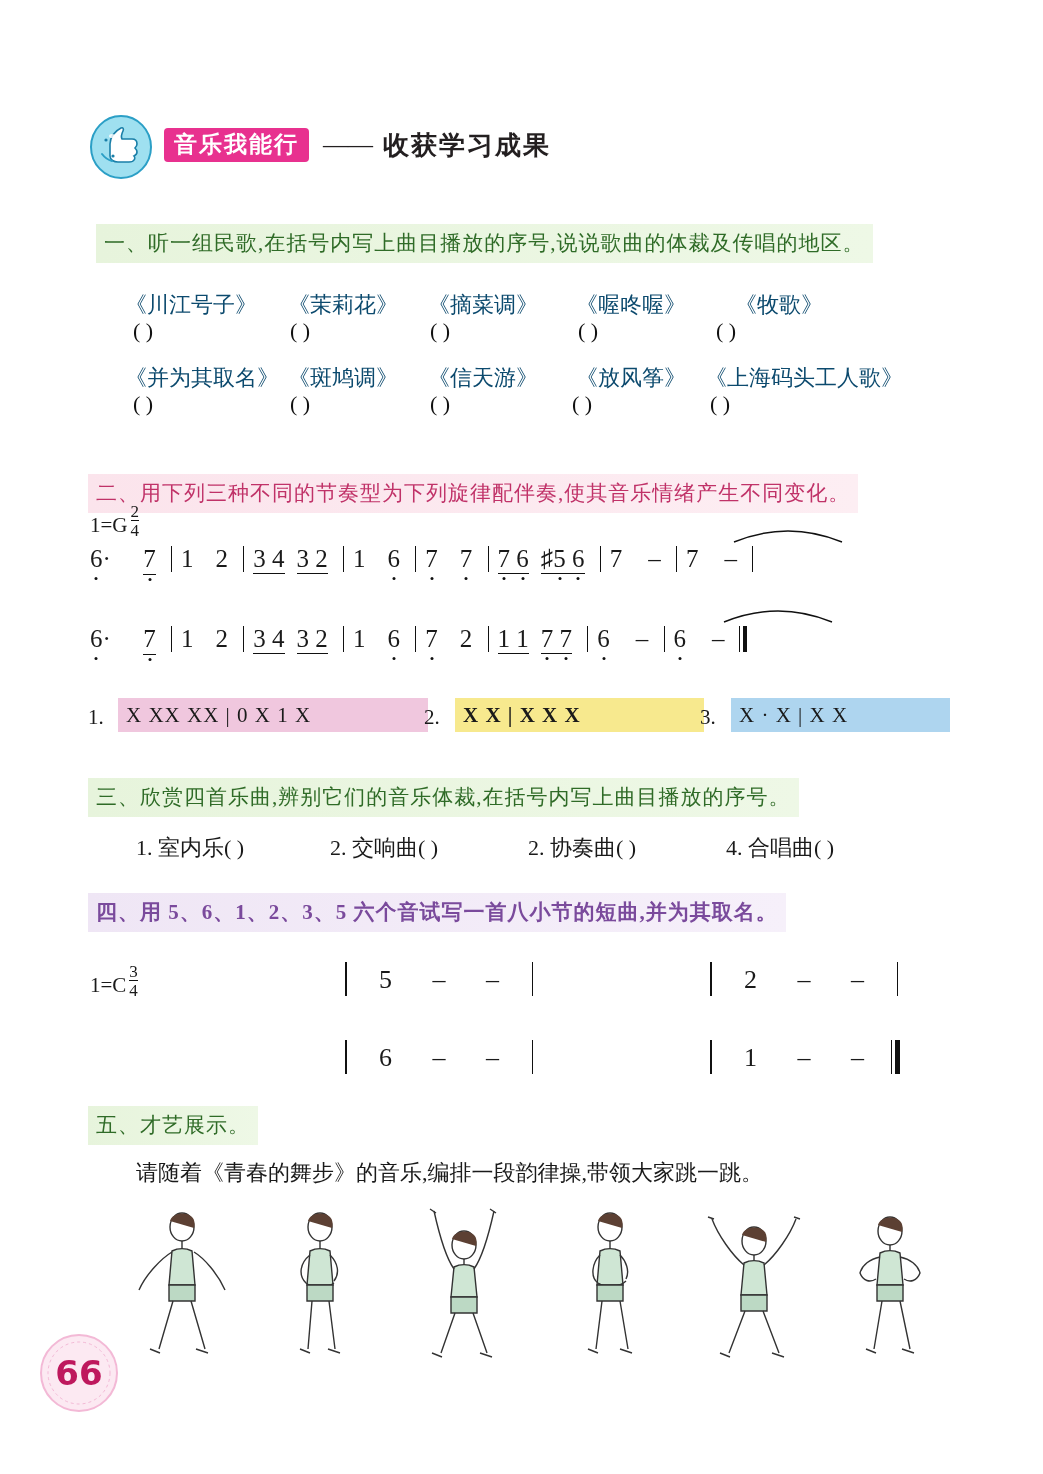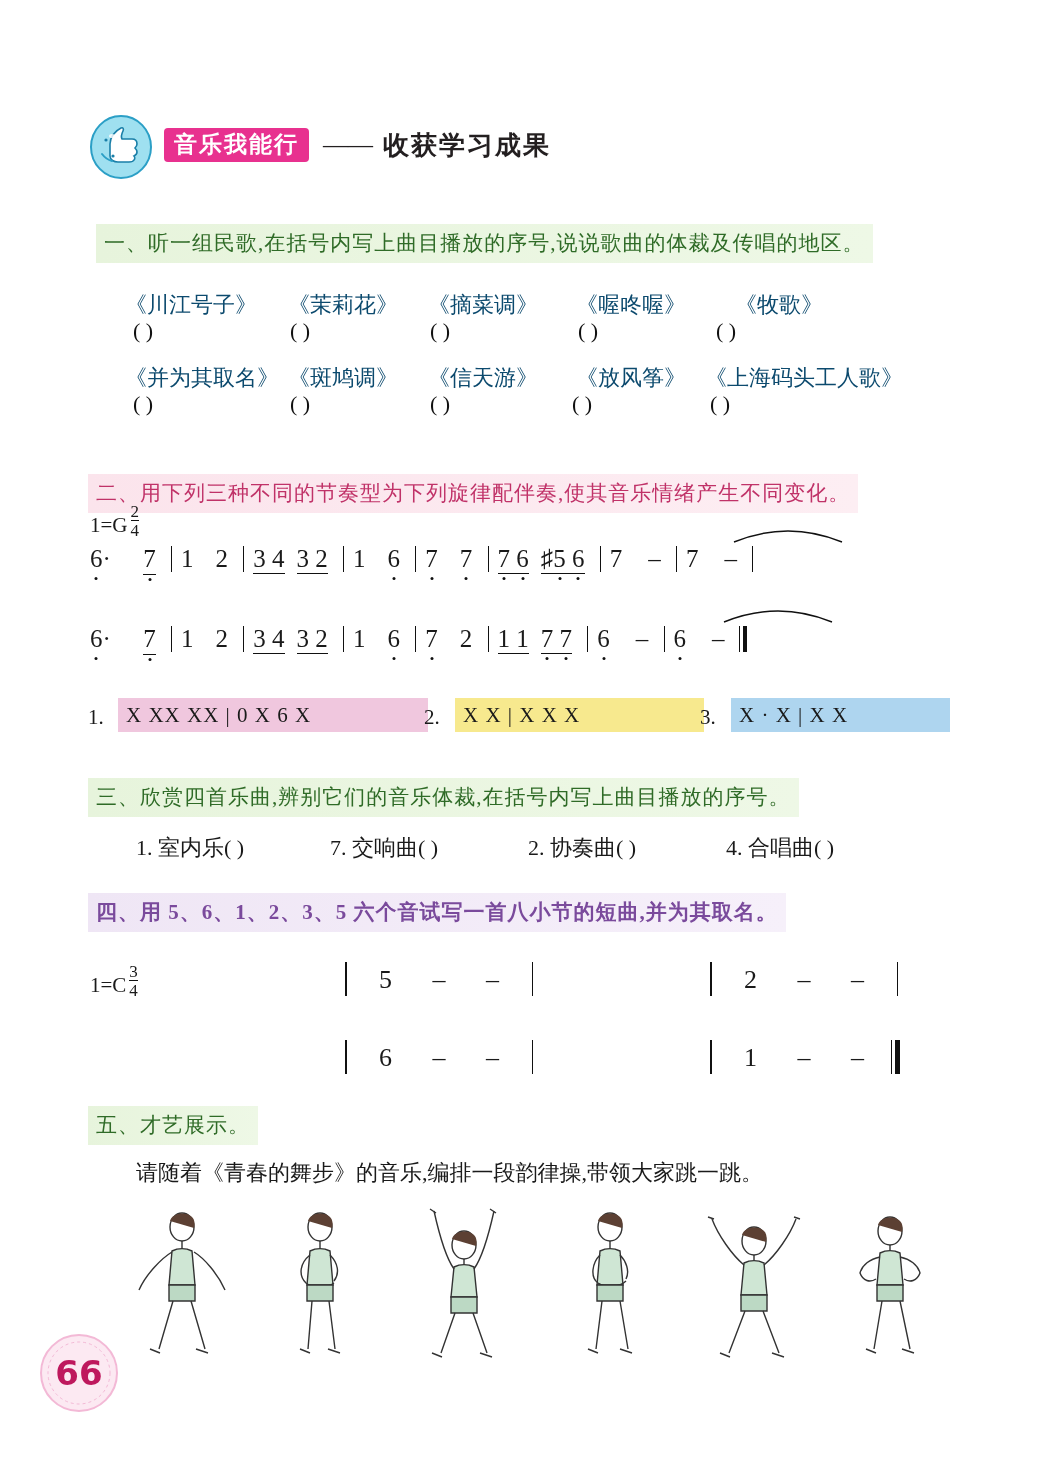--- a/index.html
+++ b/index.html
@@ -187,37 +187,37 @@
 
   <svg style="position:absolute;left:730px;top:520px;" width="120" height="26">
     <path d="M4 22 Q58 0 112 22" fill="none" stroke="#111" stroke-width="1.4"></path>
   </svg>
   <svg style="position:absolute;left:720px;top:600px;" width="120" height="26">
     <path d="M4 22 Q58 0 112 22" fill="none" stroke="#111" stroke-width="1.4"></path>
   </svg>
 
   <div class="rnum" style="left:88px;top:705px;">1.</div>
   <div class="rbox pinkbox" style="left:118px;top:698px;width:294px;">
-    <span style="font-size:21px;letter-spacing:1px;">X  XX XX  | 0 X   6 X</span>
+    <span style="font-size:21px;letter-spacing:1px;">X  XX XX  | 0 X   1 X</span>
   </div>
 
   <div class="rnum" style="left:424px;top:705px;">2.</div>
-  <div class="rbox yellowbox" style="left:455px;top:698px;width:233px;">
+  <div class="rbox yellowbox" style="left:455px;top:698px;width:233px;font-weight:bold;">
     <span style="font-size:21px;letter-spacing:1px;">X     X  | X    X X</span>
   </div>
 
   <div class="rnum" style="left:700px;top:705px;">3.</div>
   <div class="rbox bluebox" style="left:731px;top:698px;width:203px;">
     <span style="font-size:21px;letter-spacing:1px;">X ·   X  | X     X</span>
   </div>
 
   <div class="qhead green" style="left:88px;top:778px;">三、欣赏四首乐曲,辨别它们的音乐体裁,在括号内写上曲目播放的序号。</div>
 
   <div class="ansline" style="left:136px;top:833px;">1. 室内乐(        )</div>
-  <div class="ansline" style="left:330px;top:833px;">7. 交响曲(        )</div>
+  <div class="ansline" style="left:330px;top:833px;">2. 交响曲(        )</div>
   <div class="ansline" style="left:528px;top:833px;">2. 协奏曲(        )</div>
   <div class="ansline" style="left:726px;top:833px;">4. 合唱曲(        )</div>
 
   <div class="qhead purple" style="left:88px;top:893px;">四、用 5、6、1、2、3、5 六个音试写一首八小节的短曲,并为其取名。</div>
 
   <div class="keysig" style="left:90px;top:963px;">
     <span>1=C</span><span class="frac"><span class="num">3</span><span class="den">4</span></span>
   </div>
 
   <div class="bigstaff" style="left:345px;top:962px;">

